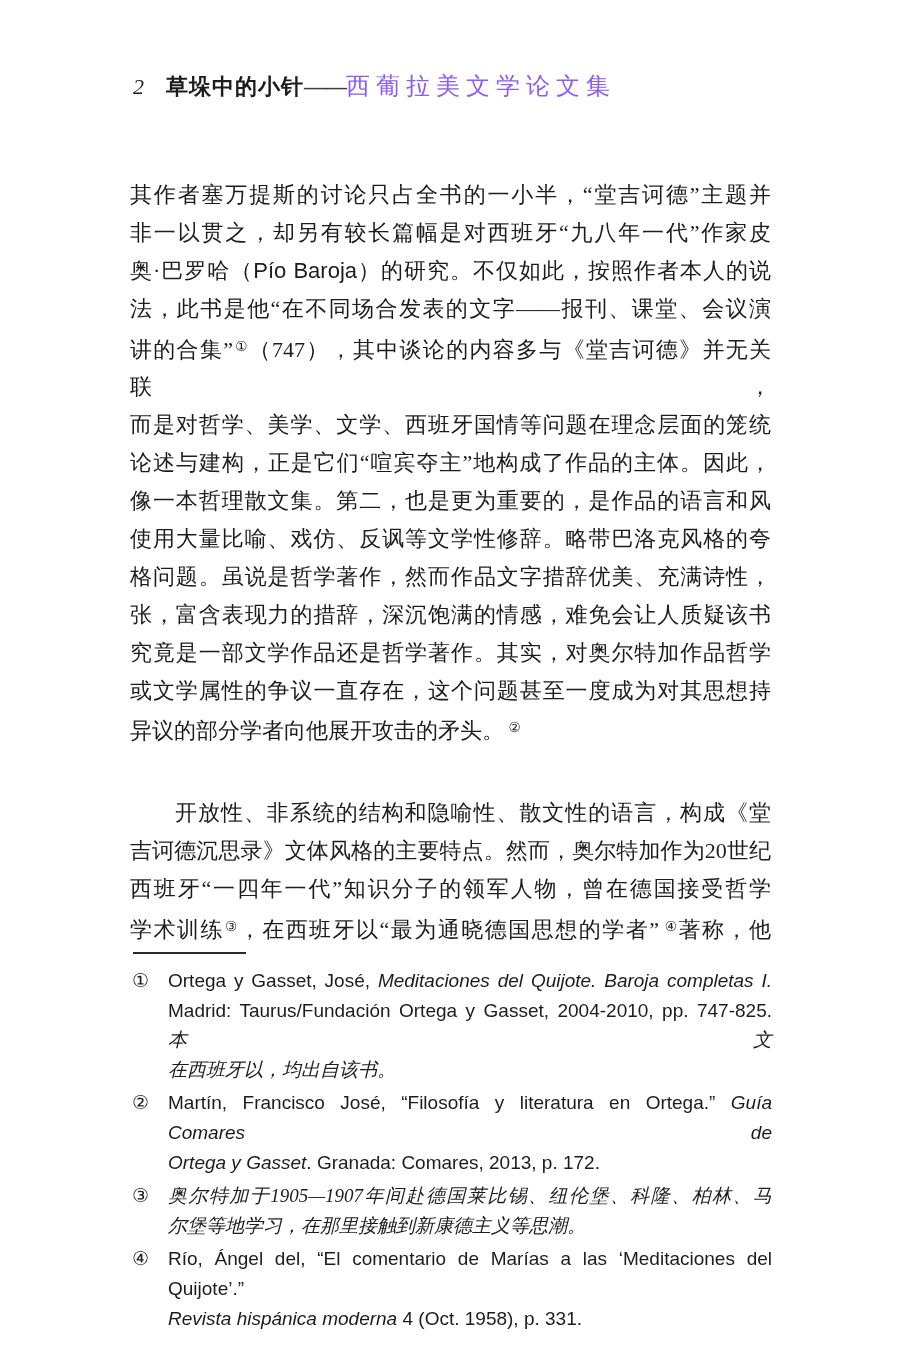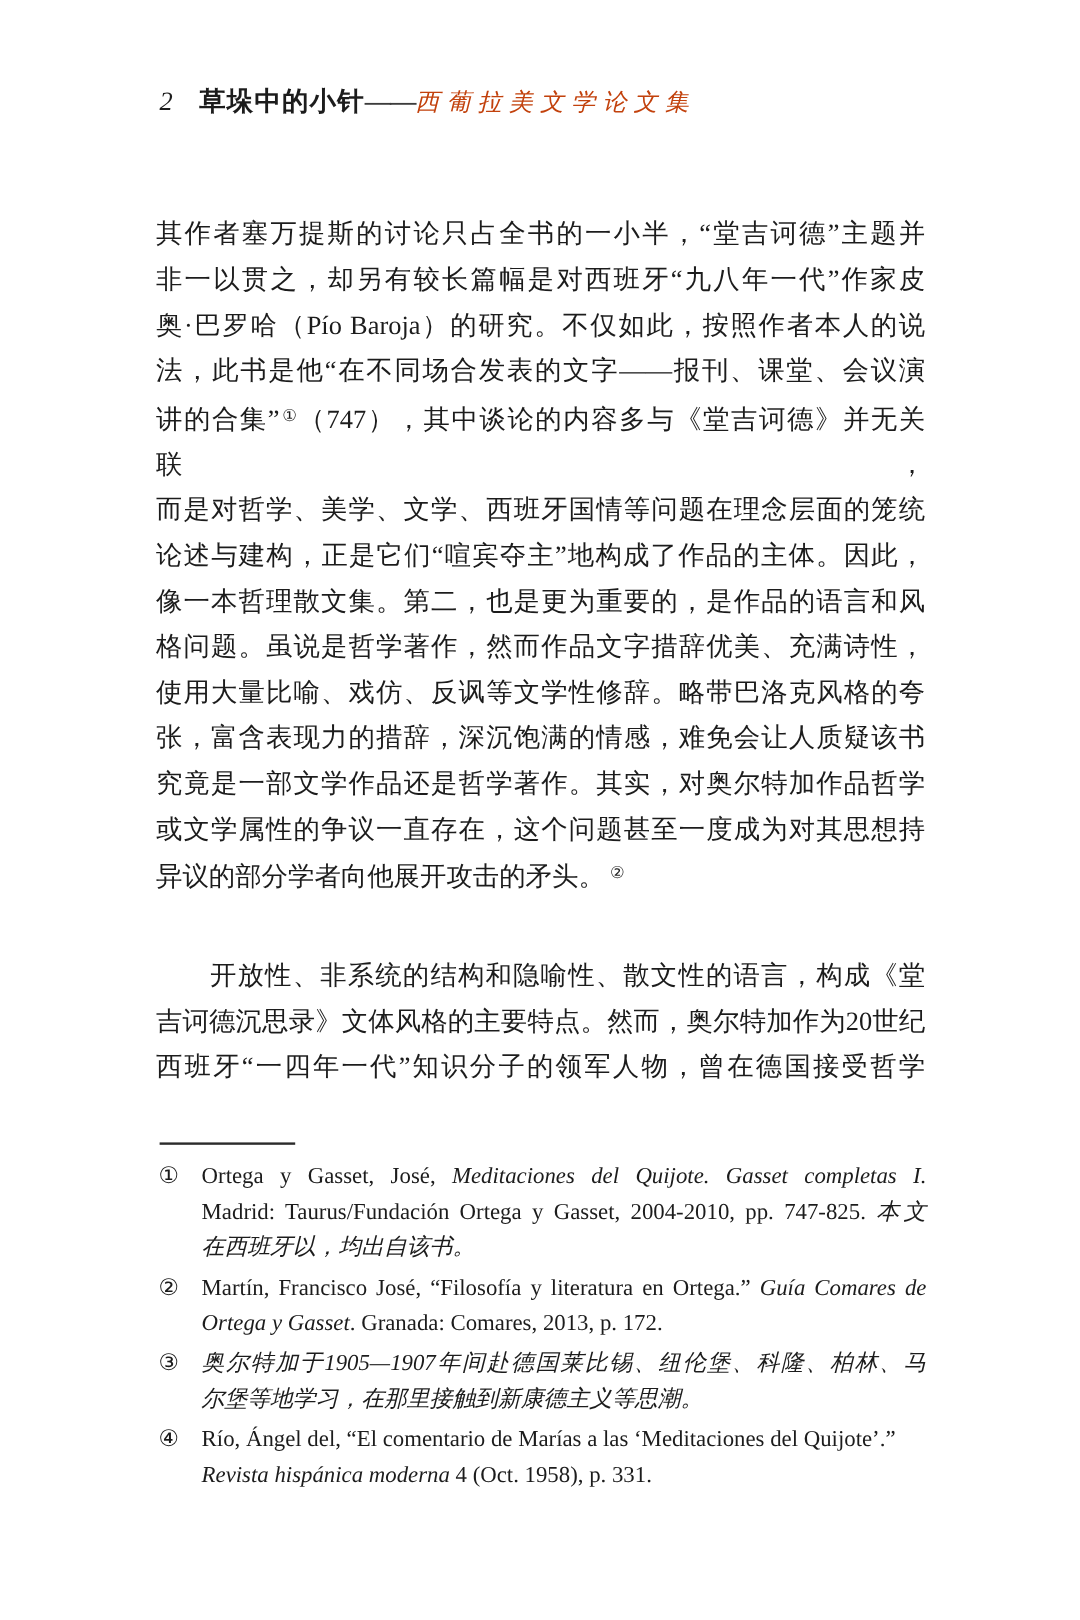--- a/index.html
+++ b/index.html
@@ -15,32 +15,32 @@
 
   
   .running-head {
     position:absolute; top:70px; left:133px; right:120px;
     display:flex; align-items:baseline;
     white-space:nowrap;
   }
   .folio { font-style:italic; font-size:22px; margin-right:22px; }
   .head-title { font-weight:bold; font-size:22px; letter-spacing:1px;text-align:center; }
   .head-dash { font-weight:bold; font-size:22px; color:#3c3c3c; letter-spacing:-1px; }
-  .head-subtitle { font-size:20px; letter-spacing:6px; color:#c2410c; font-style:italic; }
+  .head-subtitle { font-size:24px; letter-spacing:6px; color:#8b5cf6; }
 
   
   .body-text {
     position:absolute; top:176px; left:130px; width:641px;
     font-size:22px; line-height:37.9px;
   }
   .tline { text-align:justify; }
   .tline.just { text-align-last:justify; }
   .tline.indent { padding-left:45px;margin-top:44px; }
   .sup { font-size:0.62em; vertical-align:0.42em; margin-left:1px; letter-spacing:0; }
-  .latin { font-family:Liberation Serif, serif;margin-top:40px; }
+  .latin { font-family:Liberation Sans, sans-serif;margin-top:40px; }
   .i { font-style:italic; }
   .kai { font-style:italic; }
 
   
   .fn-rule {
     position:absolute; top:952px; left:133px;
     width:113px; height:2px; background:#2b2b2b;
   }
 
   
@@ -67,41 +67,42 @@
   <div class="body-text">
       <div>
         <div class="tline just"><span>其作者塞万提斯的讨论只占全书的一小半，“堂吉诃德”主题并</span></div>
         <div class="tline just"><span>非一以贯之，却另有较长篇幅是对西班牙“九八年一代”作家皮</span></div>
         <div class="tline just"><span>奥·巴罗哈（</span><span class="latin">Pío Baroja</span><span>）的研究。不仅如此，按照作者本人的说</span></div>
         <div class="tline just"><span>法，此书是他“在不同场合发表的文字——报刊、课堂、会议演</span></div>
         <div class="tline just"><span>讲的合集”</span><span class="sup">①</span><span>（747），其中谈论的内容多与《堂吉诃德》并无关联，</span></div>
         <div class="tline just"><span>而是对哲学、美学、文学、西班牙国情等问题在理念层面的笼统</span></div>
         <div class="tline just"><span>论述与建构，正是它们“喧宾夺主”地构成了作品的主体。因此，</span></div>
         <div class="tline just"><span>像一本哲理散文集。第二，也是更为重要的，是作品的语言和风</span></div>
+        <div class="tline just"><span>使用大量比喻、戏仿、反讽等文学性修辞。略带巴洛克风格的夸</span></div>
         <div class="tline just"><span>格问题。虽说是哲学著作，然而作品文字措辞优美、充满诗性，</span></div>
-        <div class="tline just"><span>使用大量比喻、戏仿、反讽等文学性修辞。略带巴洛克风格的夸</span></div>
         <div class="tline just"><span>张，富含表现力的措辞，深沉饱满的情感，难免会让人质疑该书</span></div>
         <div class="tline just"><span>究竟是一部文学作品还是哲学著作。其实，对奥尔特加作品哲学</span></div>
         <div class="tline just"><span>或文学属性的争议一直存在，这个问题甚至一度成为对其思想持</span></div>
         <div class="tline"><span>异议的部分学者向他展开攻击的矛头。</span><span class="sup"> ②</span></div>
       </div>
       <div>
         <div class="tline just indent"><span>开放性、非系统的结构和隐喻性、散文性的语言，构成《堂</span></div>
         <div class="tline just"><span>吉诃德沉思录》文体风格的主要特点。然而，奥尔特加作为20世纪</span></div>
         <div class="tline just"><span>西班牙“一四年一代”知识分子的领军人物，曾在德国接受哲学</span></div>
+        <div class="tline just"><span>学术训练</span><span class="sup">③</span><span>，在西班牙以“最为通晓德国思想的学者”</span><span class="sup"> ④</span><span>著称，他</span></div>
       </div>
     </div>
 
   <div class="fn-rule"></div>
 
   <div class="footnotes">
       <div class="fn-item">
         <div class="fn-marker">①</div>
         <div class="fn-content">
-          <div class="tline just"><span class="latin">Ortega y Gasset, José, </span><span class="latin i">Meditaciones del Quijote. Gasset completas I.</span></div>
+          <div class="tline just"><span class="latin">Ortega y Gasset, José, </span><span class="latin i">Meditaciones del Quijote. Baroja completas I.</span></div>
           <div class="tline just"><span class="latin">Madrid: Taurus/Fundación Ortega y Gasset, 2004-2010, pp. 747-825. </span><span class="kai">本文</span></div>
           <div class="tline"><span class="kai">在西班牙以，均出自该书。</span></div>
         </div>
       </div>
       <div class="fn-item">
         <div class="fn-marker">②</div>
         <div class="fn-content">
           <div class="tline just"><span class="latin">Martín, Francisco José, “Filosofía y literatura en Ortega.” </span><span class="latin i">Guía Comares de</span></div>
           <div class="tline"><span class="latin i">Ortega y Gasset</span><span class="latin">. Granada: Comares, 2013, p. 172.</span></div>
         </div>

